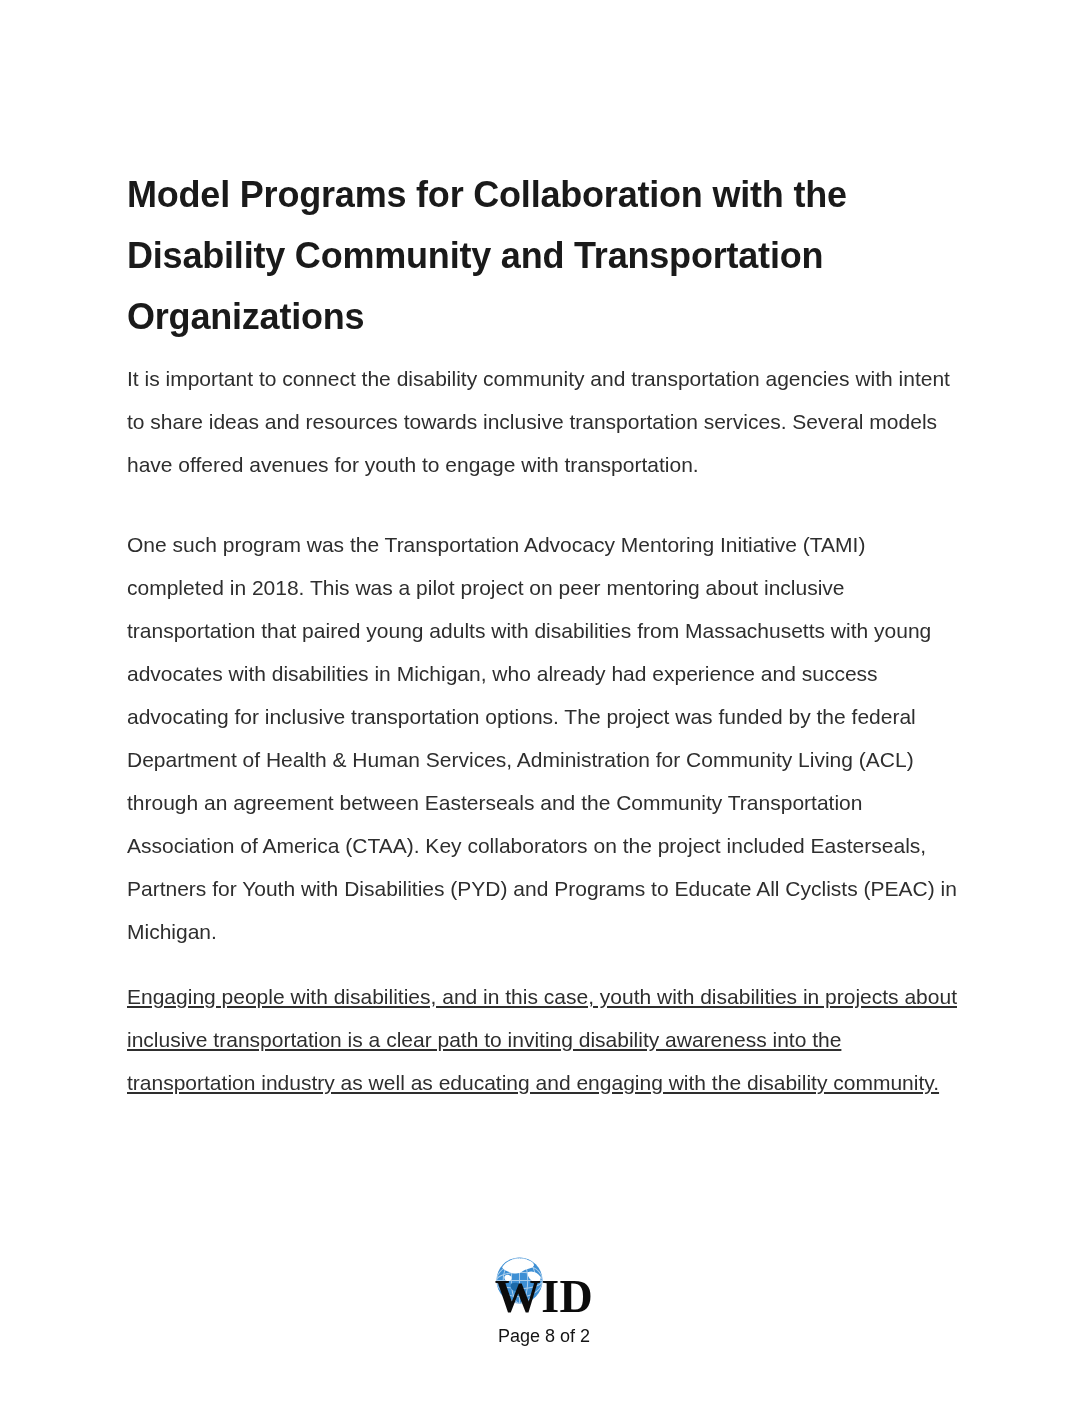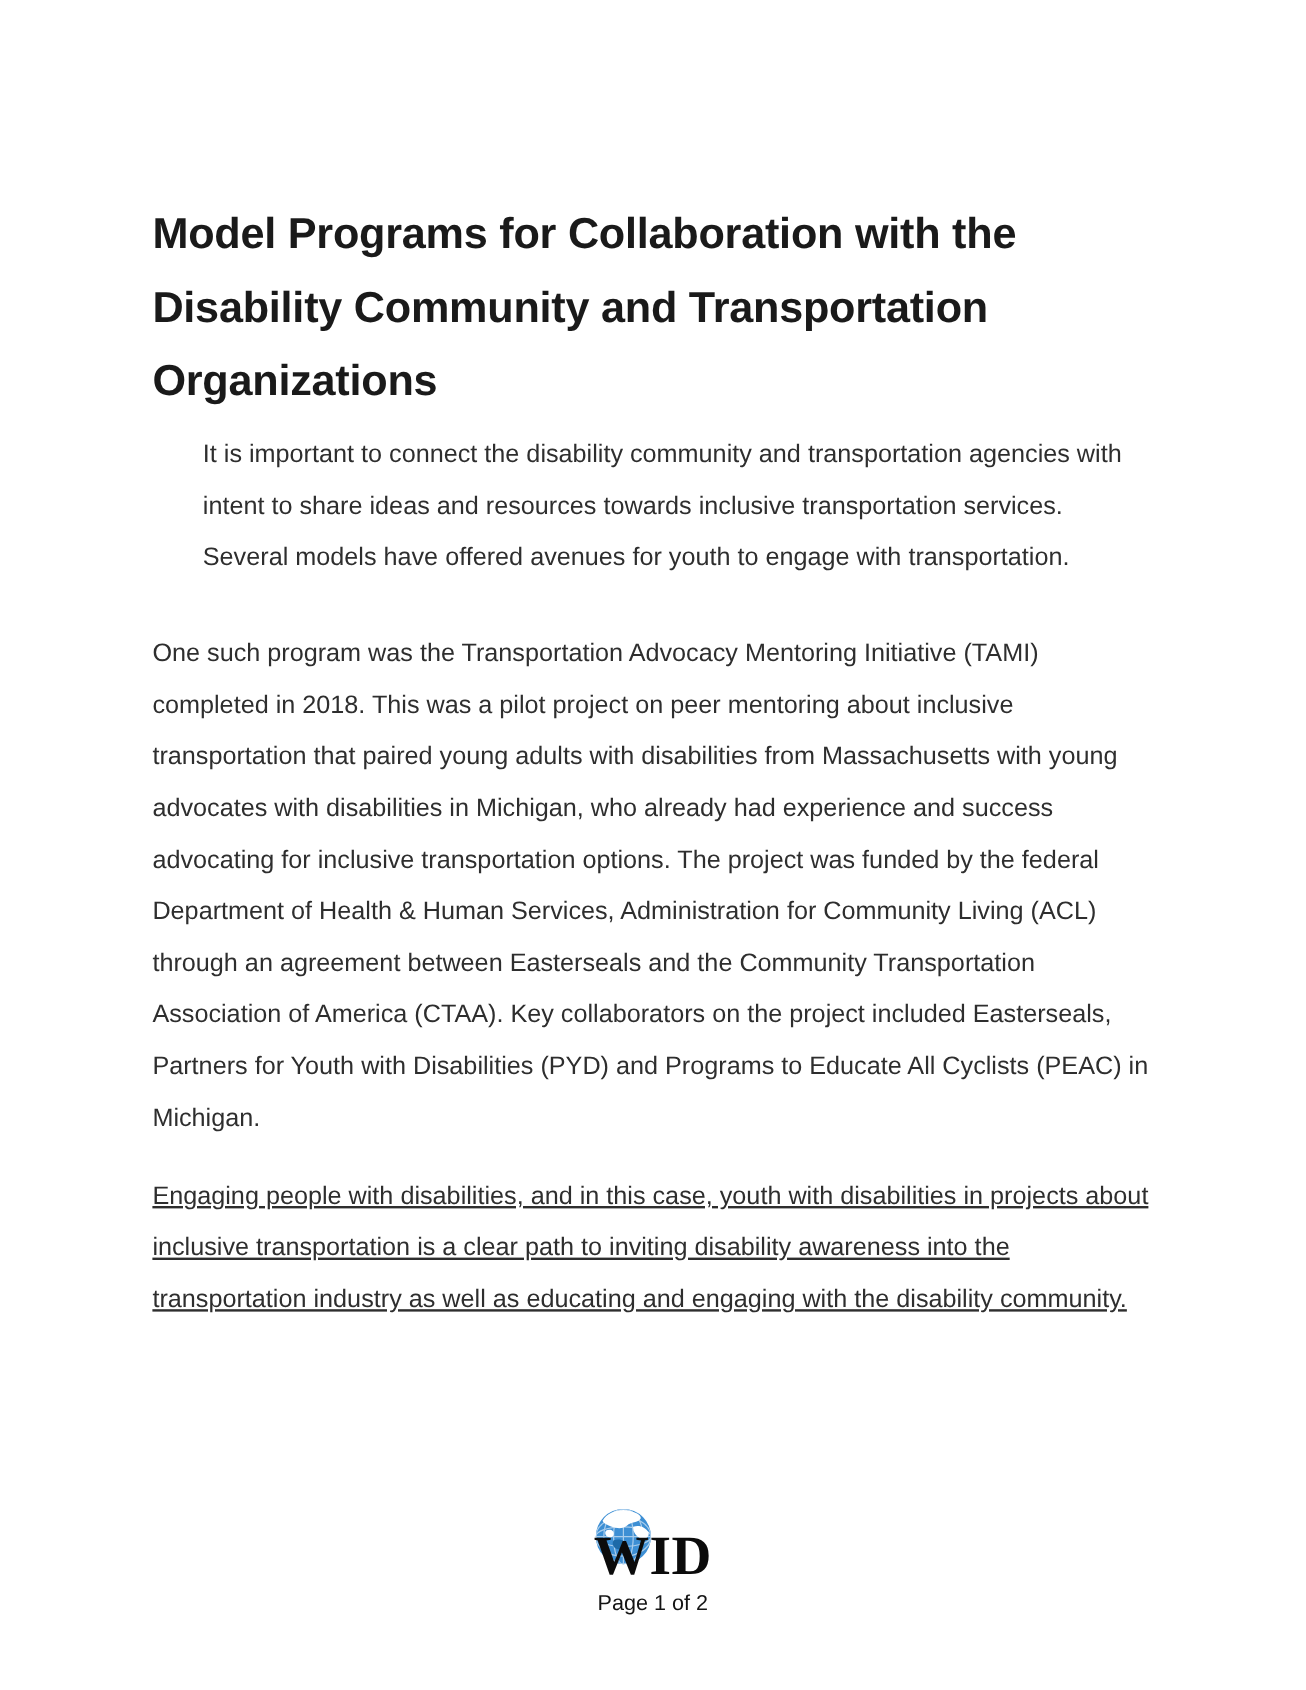--- a/index.html
+++ b/index.html
@@ -27,21 +27,21 @@
     line-height: 61px;
     letter-spacing: -0.2px;
     color: var(--title-text, #1a1a1a);
   }
   .body-para {
     margin: 0;
     font-size: 21px;
     line-height: 43px;
     color: var(--body-text, #2e2e2e);
   }
-  .para-1 { margin-bottom: 37px; margin-left: 42px; }
+  .para-1 { margin-bottom: 37px; }
   .para-2 { margin-bottom: 22px; }
   .para-3 { margin-bottom: 0; text-decoration: underline; }
 
   .footer {
     position: absolute;
     top: 1257px;
     left: 0;
     width: 100%;
     text-align: center;
     line-height: 0;
@@ -106,15 +106,15 @@
             <line x1="23" y1="0.5" x2="23" y2="45.5"></line>
           </g>
           <path fill="#ffffff" d="M6 10 C10 3 20 0 28 2 C34 3.5 38 6 37 8.5 C35 12 29 11 26 14 C22 17.5 15 16 11 14 C8 12.5 6.5 11.5 6 10 Z"></path>
           <path fill="#ffffff" d="M31 15 C36 13 41 15.5 43.5 19.5 C44.5 23 41 26 37 24.5 C33.5 23 30.5 19 31 15 Z"></path>
           <path fill="#ffffff" d="M9 18 C12.5 16.5 16 18.5 15 21.5 C14 24.5 9.5 24 8.5 21.5 C8 20 8 19 9 18 Z"></path>
           <path fill="var(--globe-dark, #1d6aa8)" d="M15 26 C20 24 26 26.5 25 30.5 C23.5 34.5 17 34 15 31 C14 29.2 14 27.5 15 26 Z"></path>
         </g>
       </svg>
       <span class="wid-text">WID</span>
     </div>
-    <div class="page-number">Page 1 of 2</div>
+    <div class="page-number">Page 8 of 2</div>
   </footer>
 </div>
 
 </body></html>

